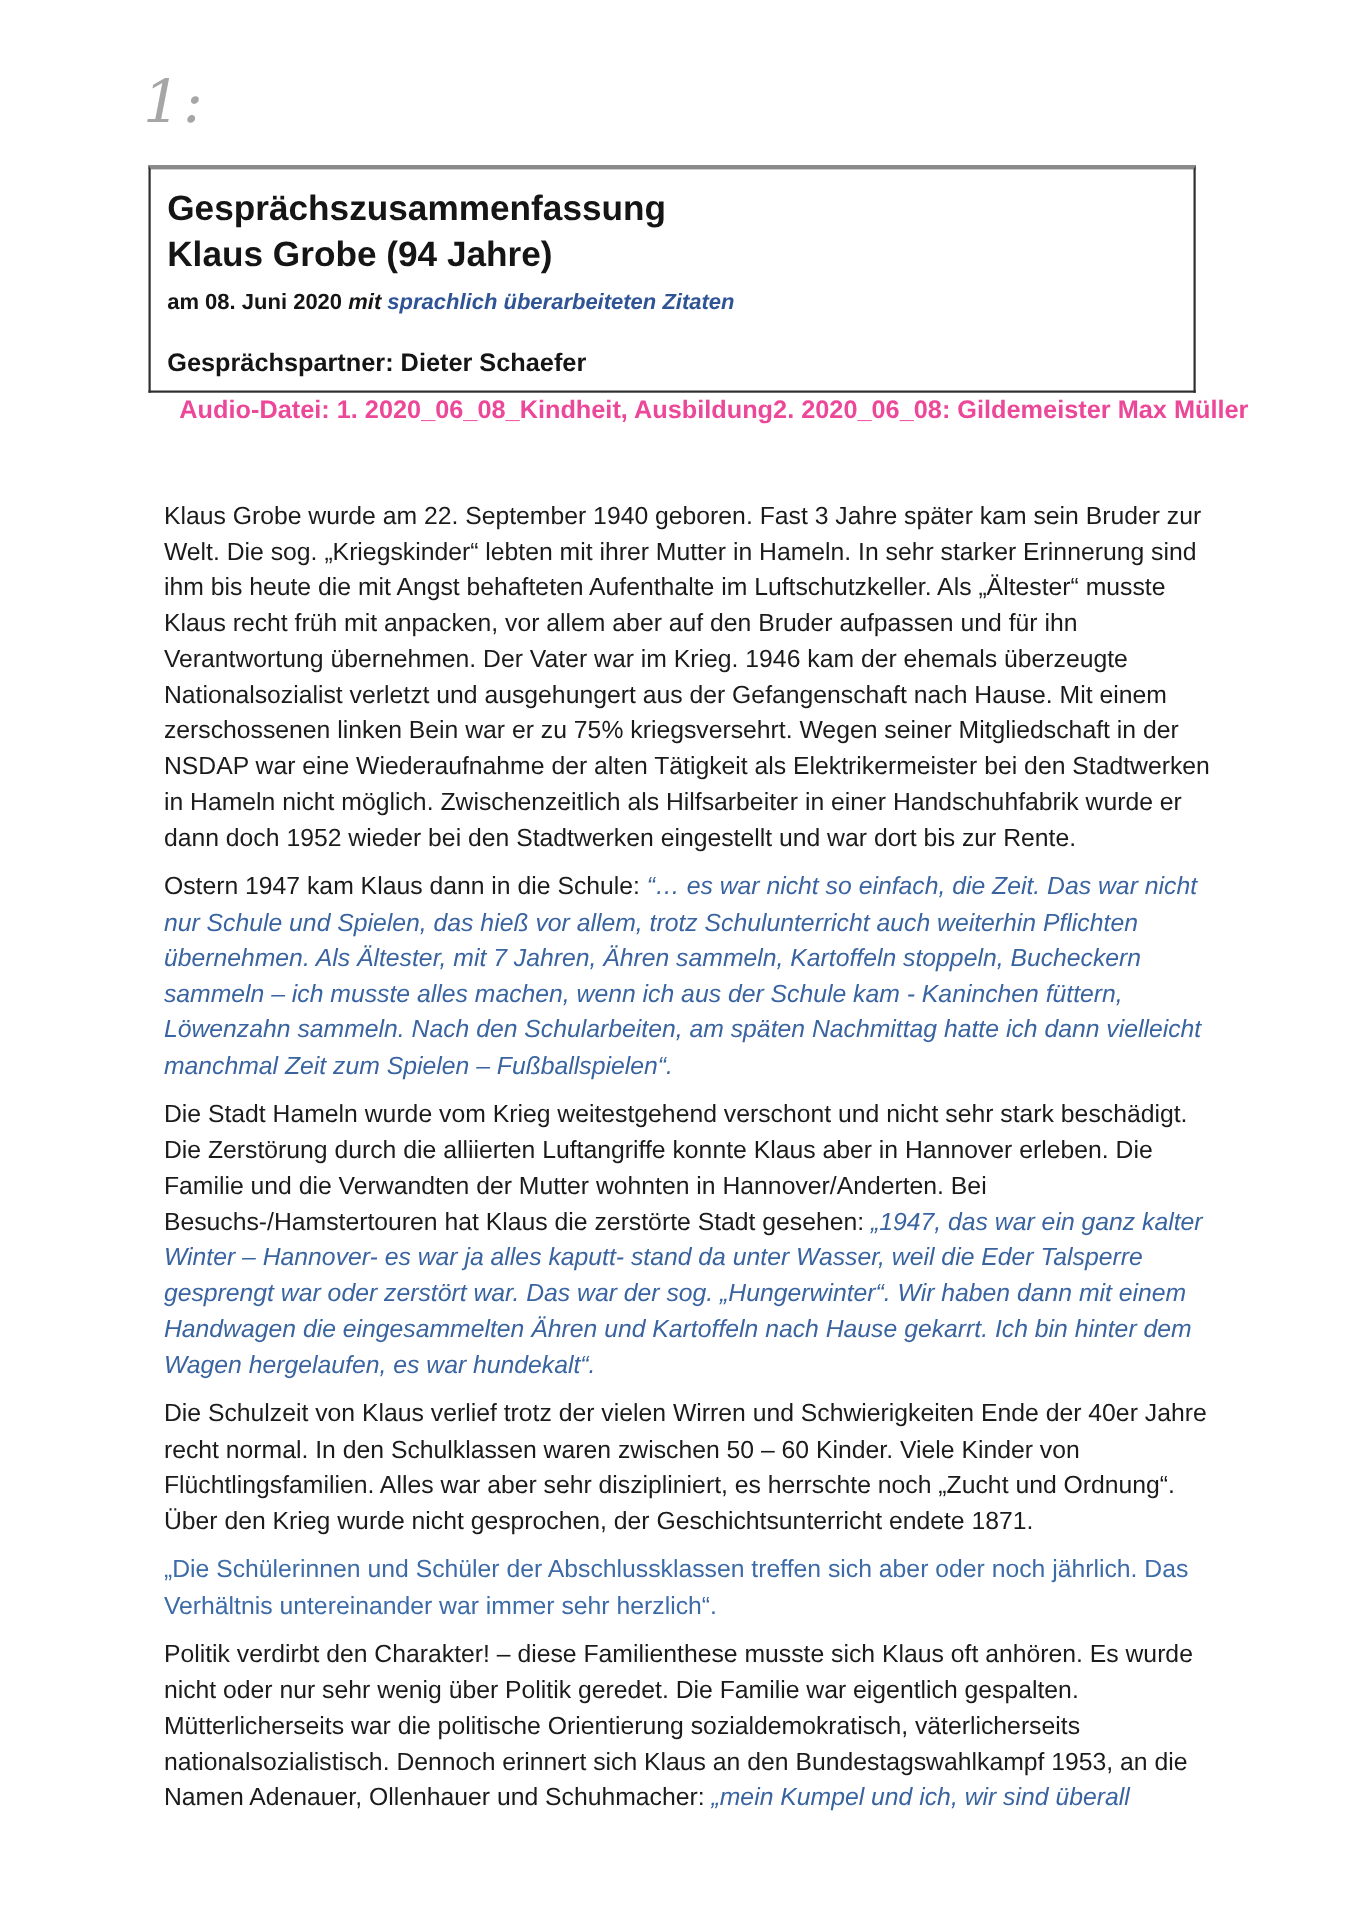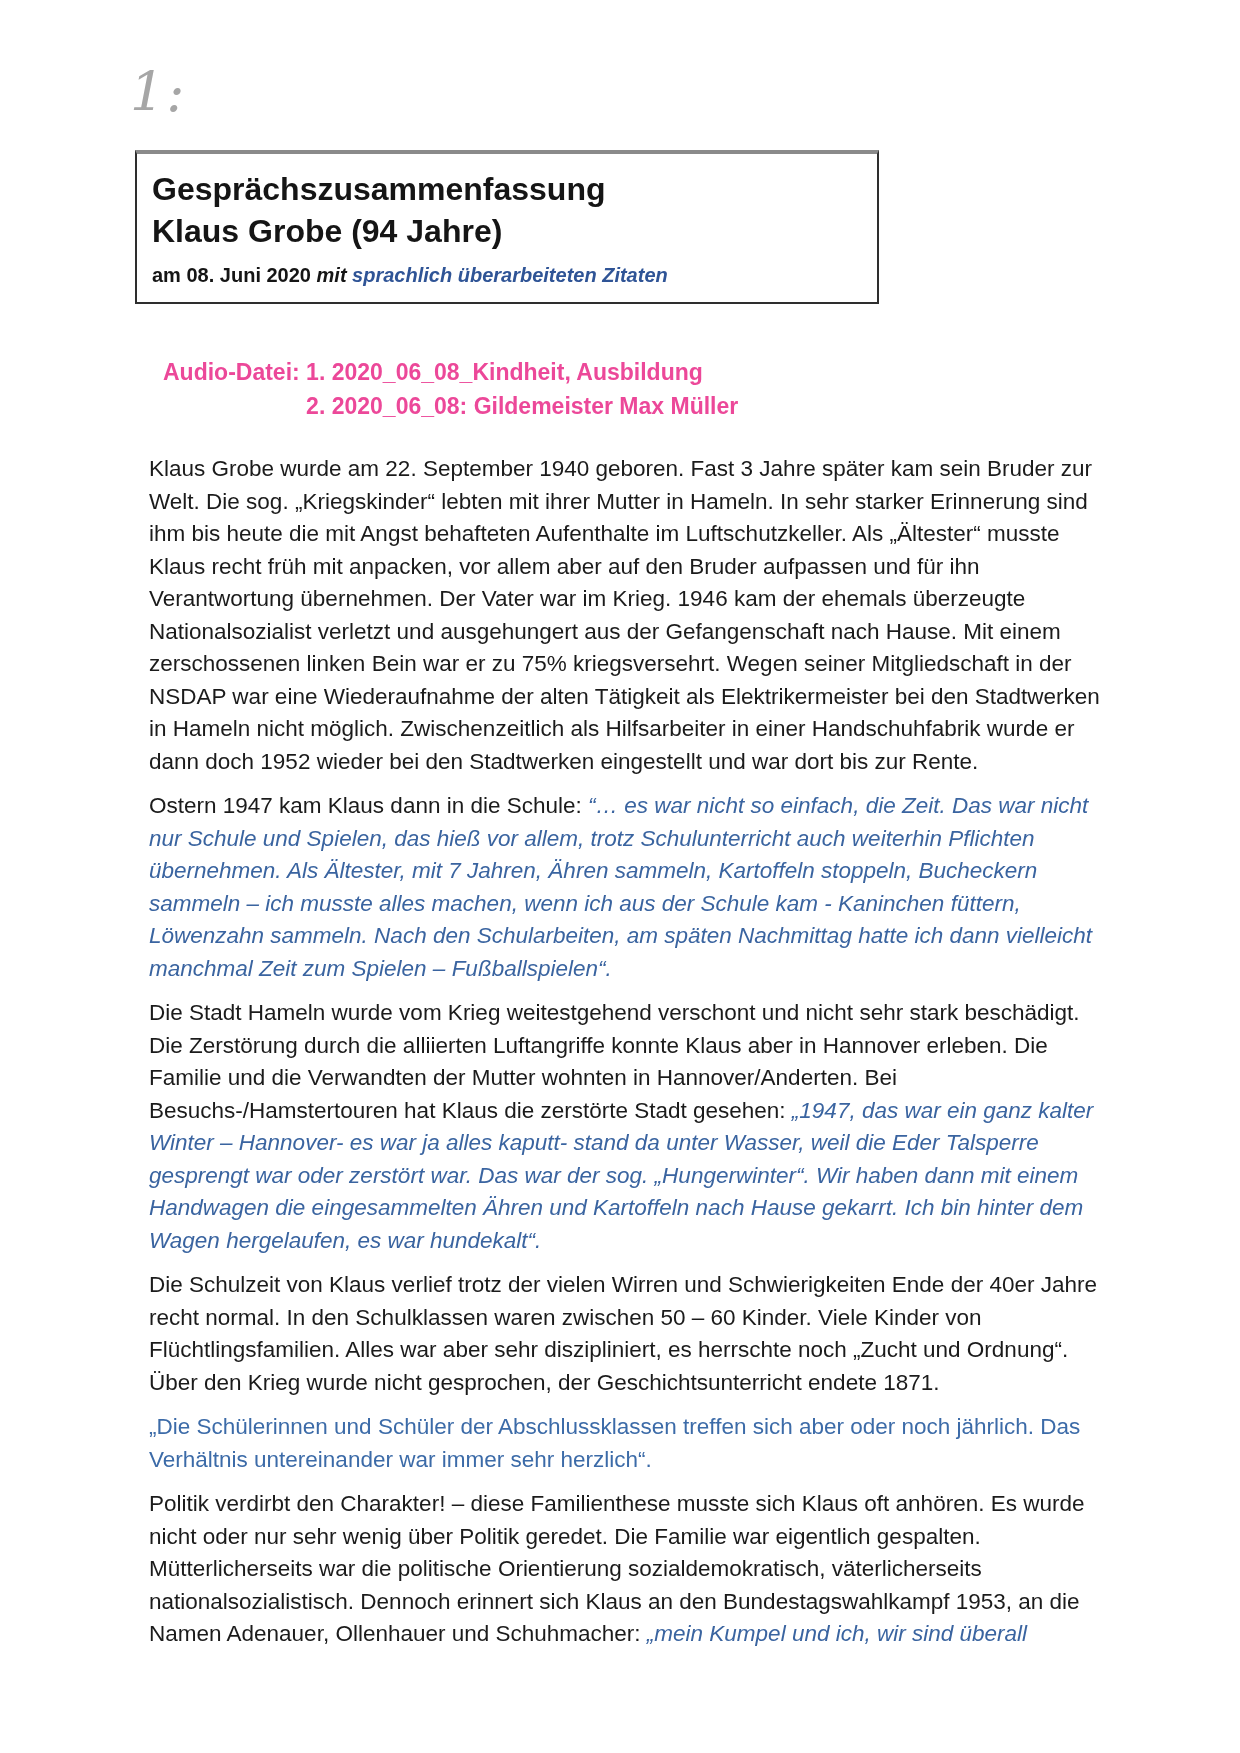--- a/index.html
+++ b/index.html
@@ -28,21 +28,21 @@
     font-size: 54px;
     line-height: 62px;
     color: var(--page-label-gray, #a6a6a6);
     letter-spacing: 2px;
   }
   
   .header-box {
     position: absolute;
     left: 135px;
     top: 150px;
-    width: 744px;
+    width: 952px;
     border: 2px solid #2e2e2e;
     border-top: 4px solid #8a8a8a;
     background: #ffffff;
     padding: 14px 12px 12px 15px;
     box-sizing: border-box;
   }
   .header-title {
     font-size: 32px;
     font-weight: bold;
     line-height: 42px;
@@ -71,21 +71,21 @@
     position: absolute;
     left: 163px;
     top: 355px;
     display: flex;
     font-size: 23px;
     font-weight: bold;
     line-height: 34px;
     color: #ec4899;
   }
   .audio-label { white-space: pre; }
-  .audio-items { display: flex; flex-direction: column; }
+  .audio-items { display: flex; flex-direction: row; }
   
   .body-text {
     position: absolute;
     left: 137px;
     top: 441px;
     width: 975px;
     font-size: 22.5px;
     line-height: 32.5px;
     color: var(--text-color, #1b1b1b);
     text-align: left;
@@ -105,20 +105,21 @@
 <body>
 
 <div class="page">
 
   <div class="page-number-label">1:</div>
 
   <div class="header-box">
     <div class="header-title">Gesprächszusammenfassung</div>
     <div class="header-title">Klaus Grobe (94 Jahre)</div>
     <div class="header-dateline"><span>am 08. Juni 2020 </span><span class="it">mit </span><span class="blue-it">sprachlich überarbeiteten Zitaten</span></div>
+    <div class="header-partner">Gesprächspartner: Dieter Schaefer</div>
   </div>
 
   <div class="audio-block">
     <span class="audio-label">Audio-Datei: </span>
     <span class="audio-items">
       <span>1. 2020_06_08_Kindheit, Ausbildung</span>
       <span>2. 2020_06_08: Gildemeister Max Müller</span>
     </span>
   </div>
 

